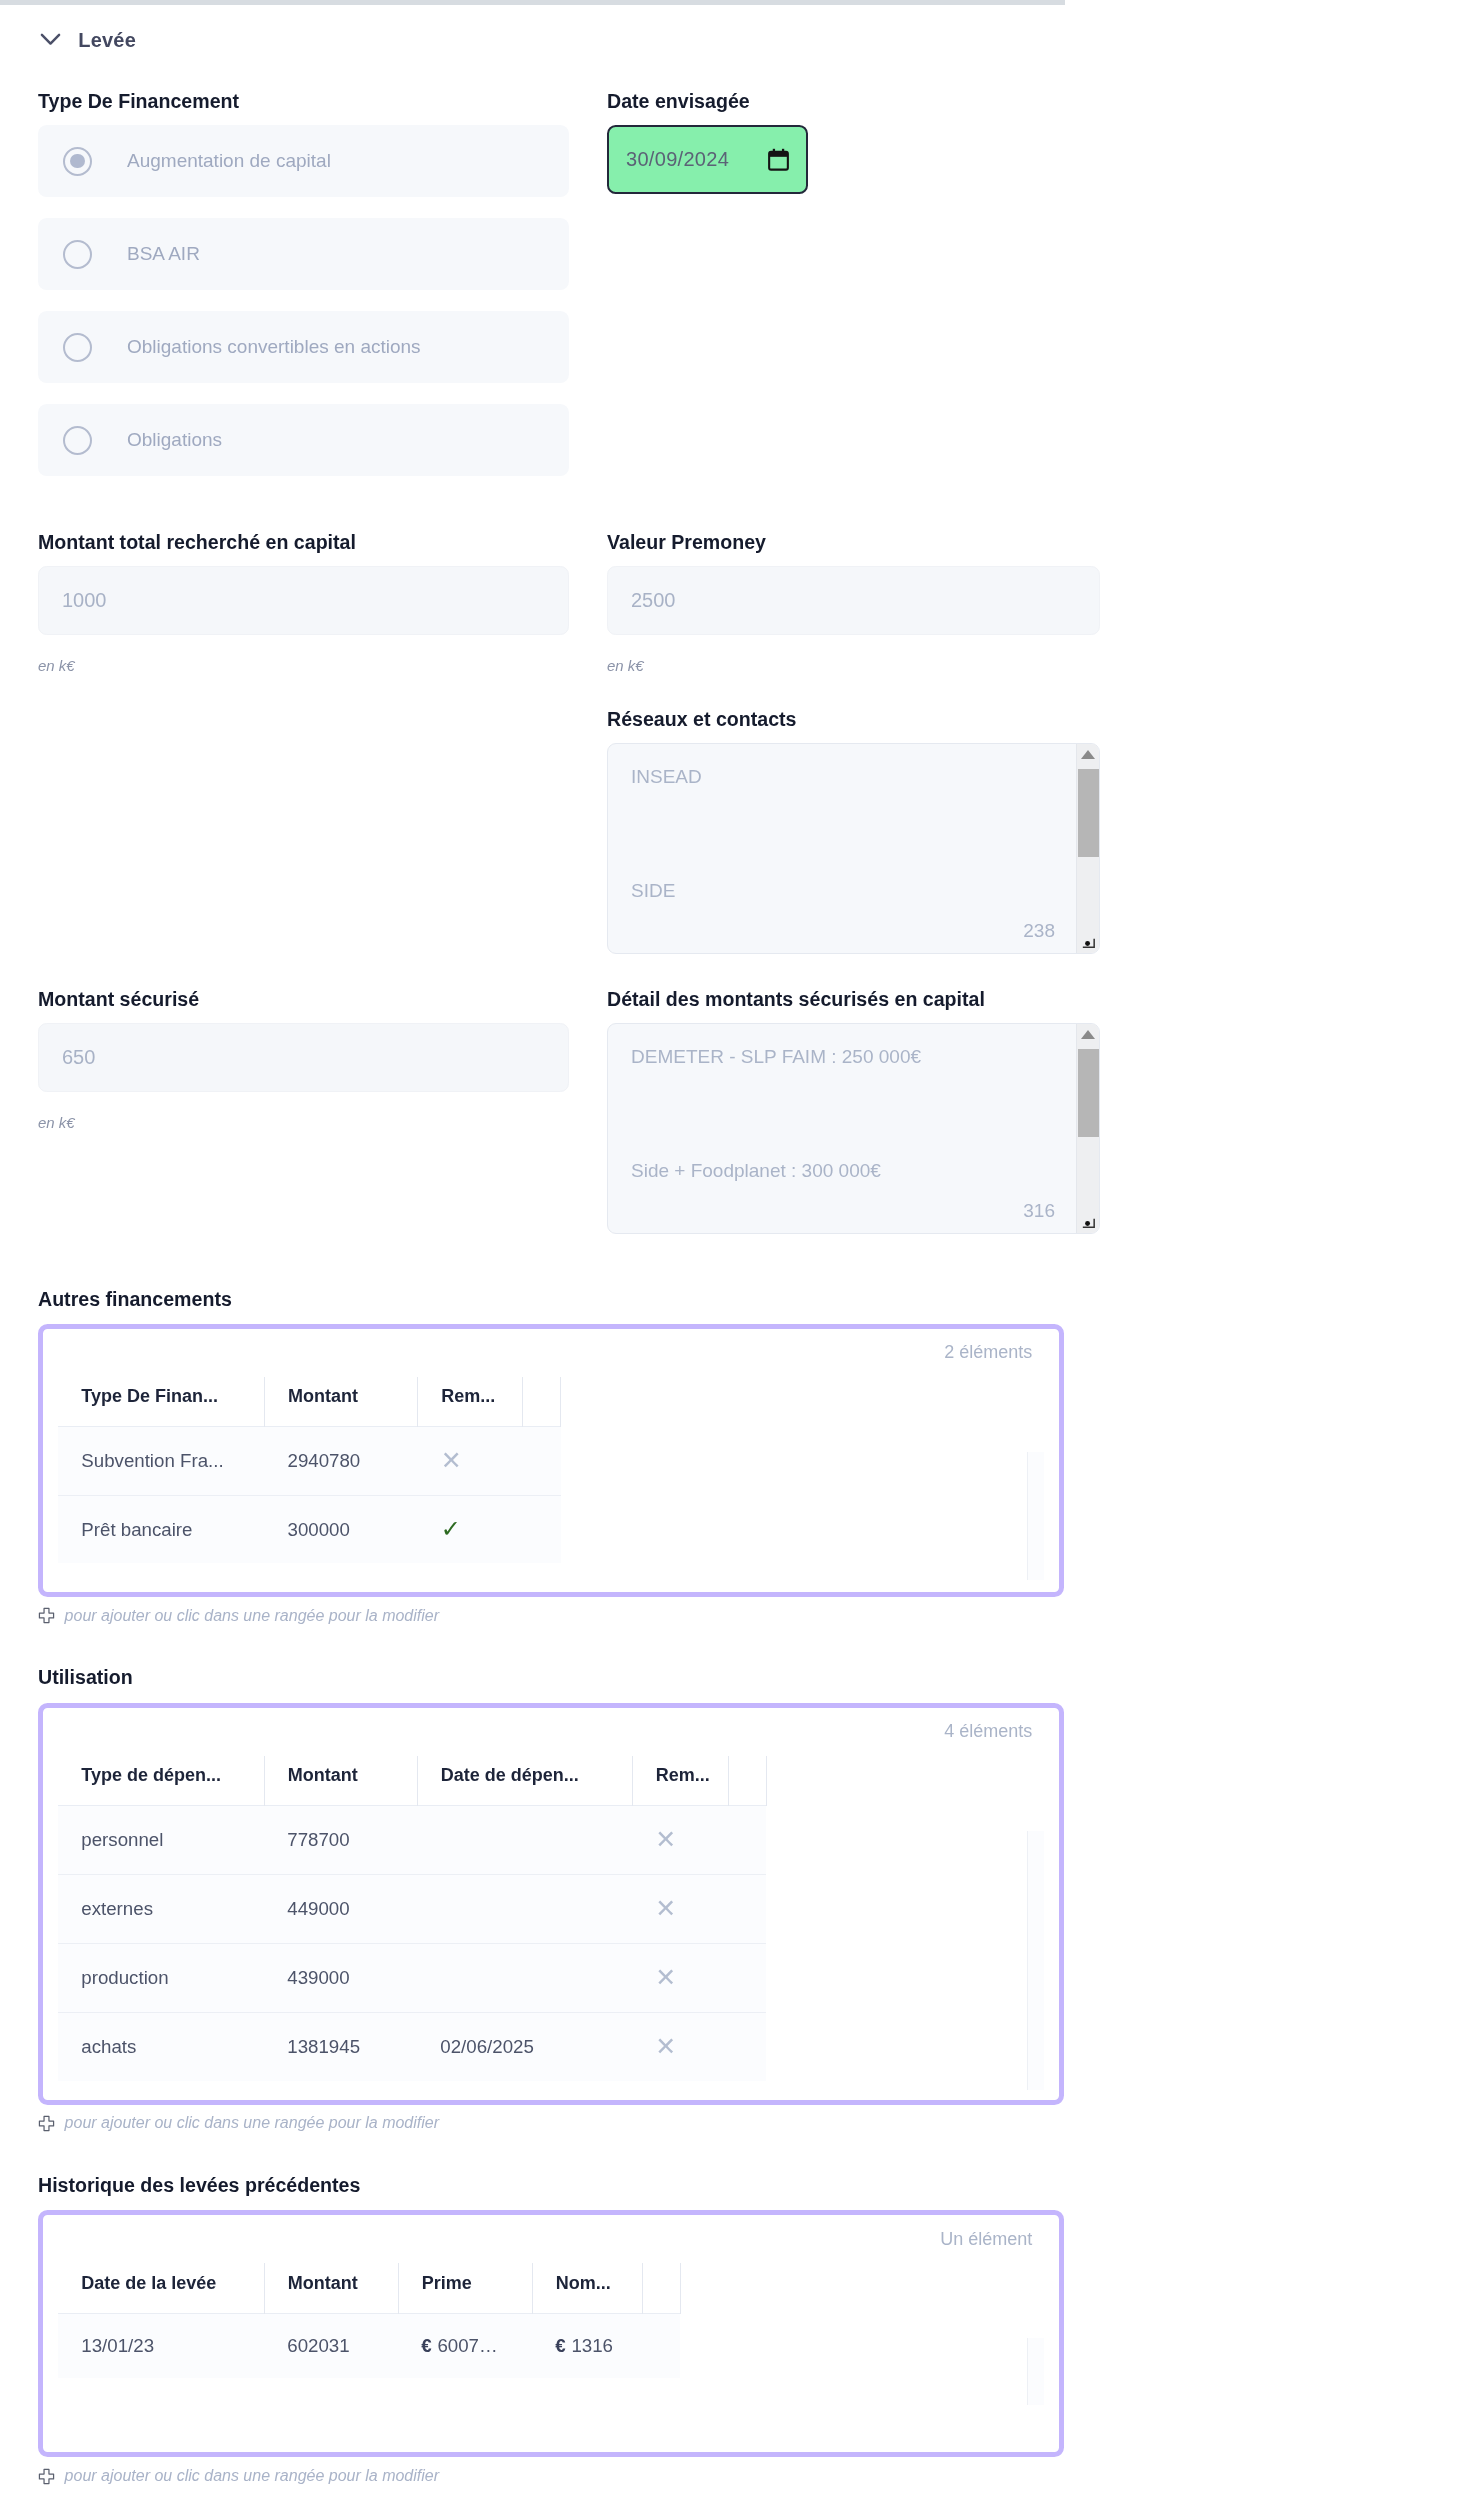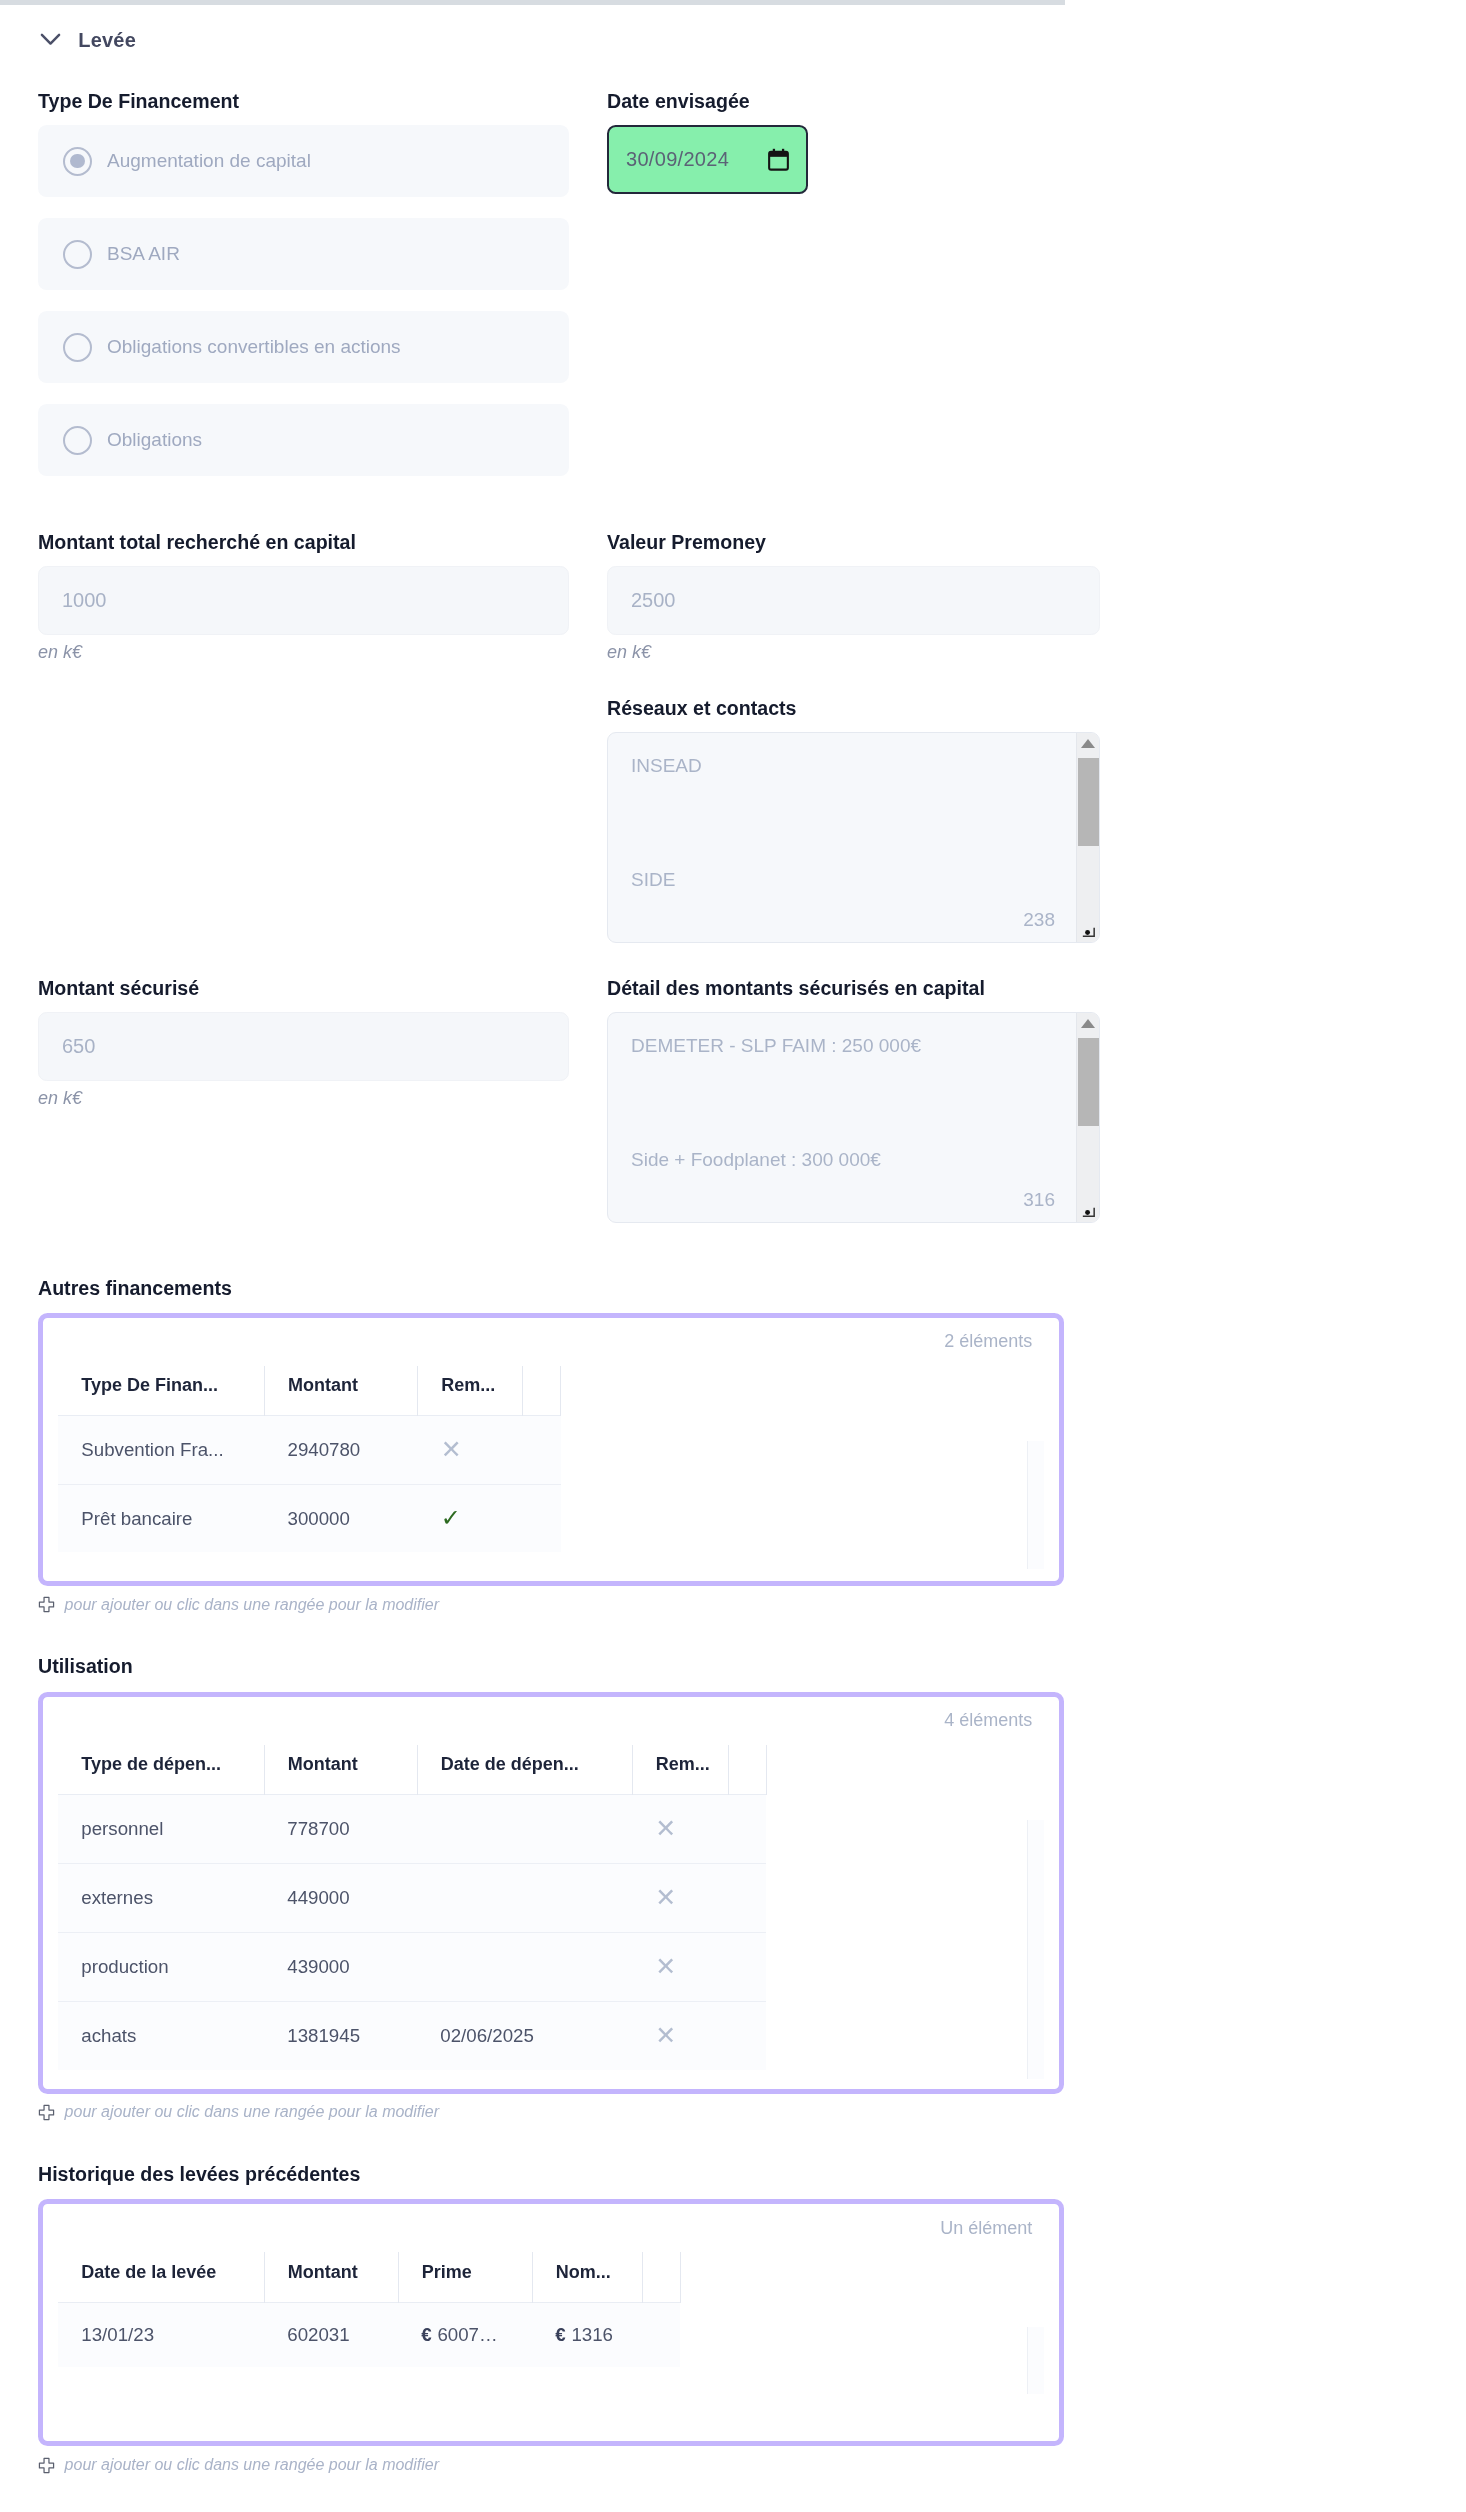--- a/index.html
+++ b/index.html
@@ -73,35 +73,35 @@
     border: 1px solid #f0f2f6;
     border-radius: 8.6px;
     height: 69px;
     display: flex;
     align-items: center;
     padding: 0 23px;
     font-size: 20px;
     color: #a8b2c6;
   }
   .hint-unit {
-    font-size: 18px;
+    font-size: 15px;
     font-style: italic;
     color: #8b93a8;
-    margin-top: 7px;
+    margin-top: 22px;
   }
 
   
   .radio-row {
     background: #f6f8fb;
     border-radius: 8.6px;
     height: 72px;
     display: flex;
     align-items: center;
     padding: 0 25px;
-    gap: 15px;
+    gap: 35px;
     margin-bottom: 21px;
   }
   .radio-dot {
     width: 29px; height: 29px;
     border-radius: 50%;
     border: 2.4px solid #b4bccf;
     flex: 0 0 auto;
     display: flex; align-items: center; justify-content: center;
     background: transparent;
   }

